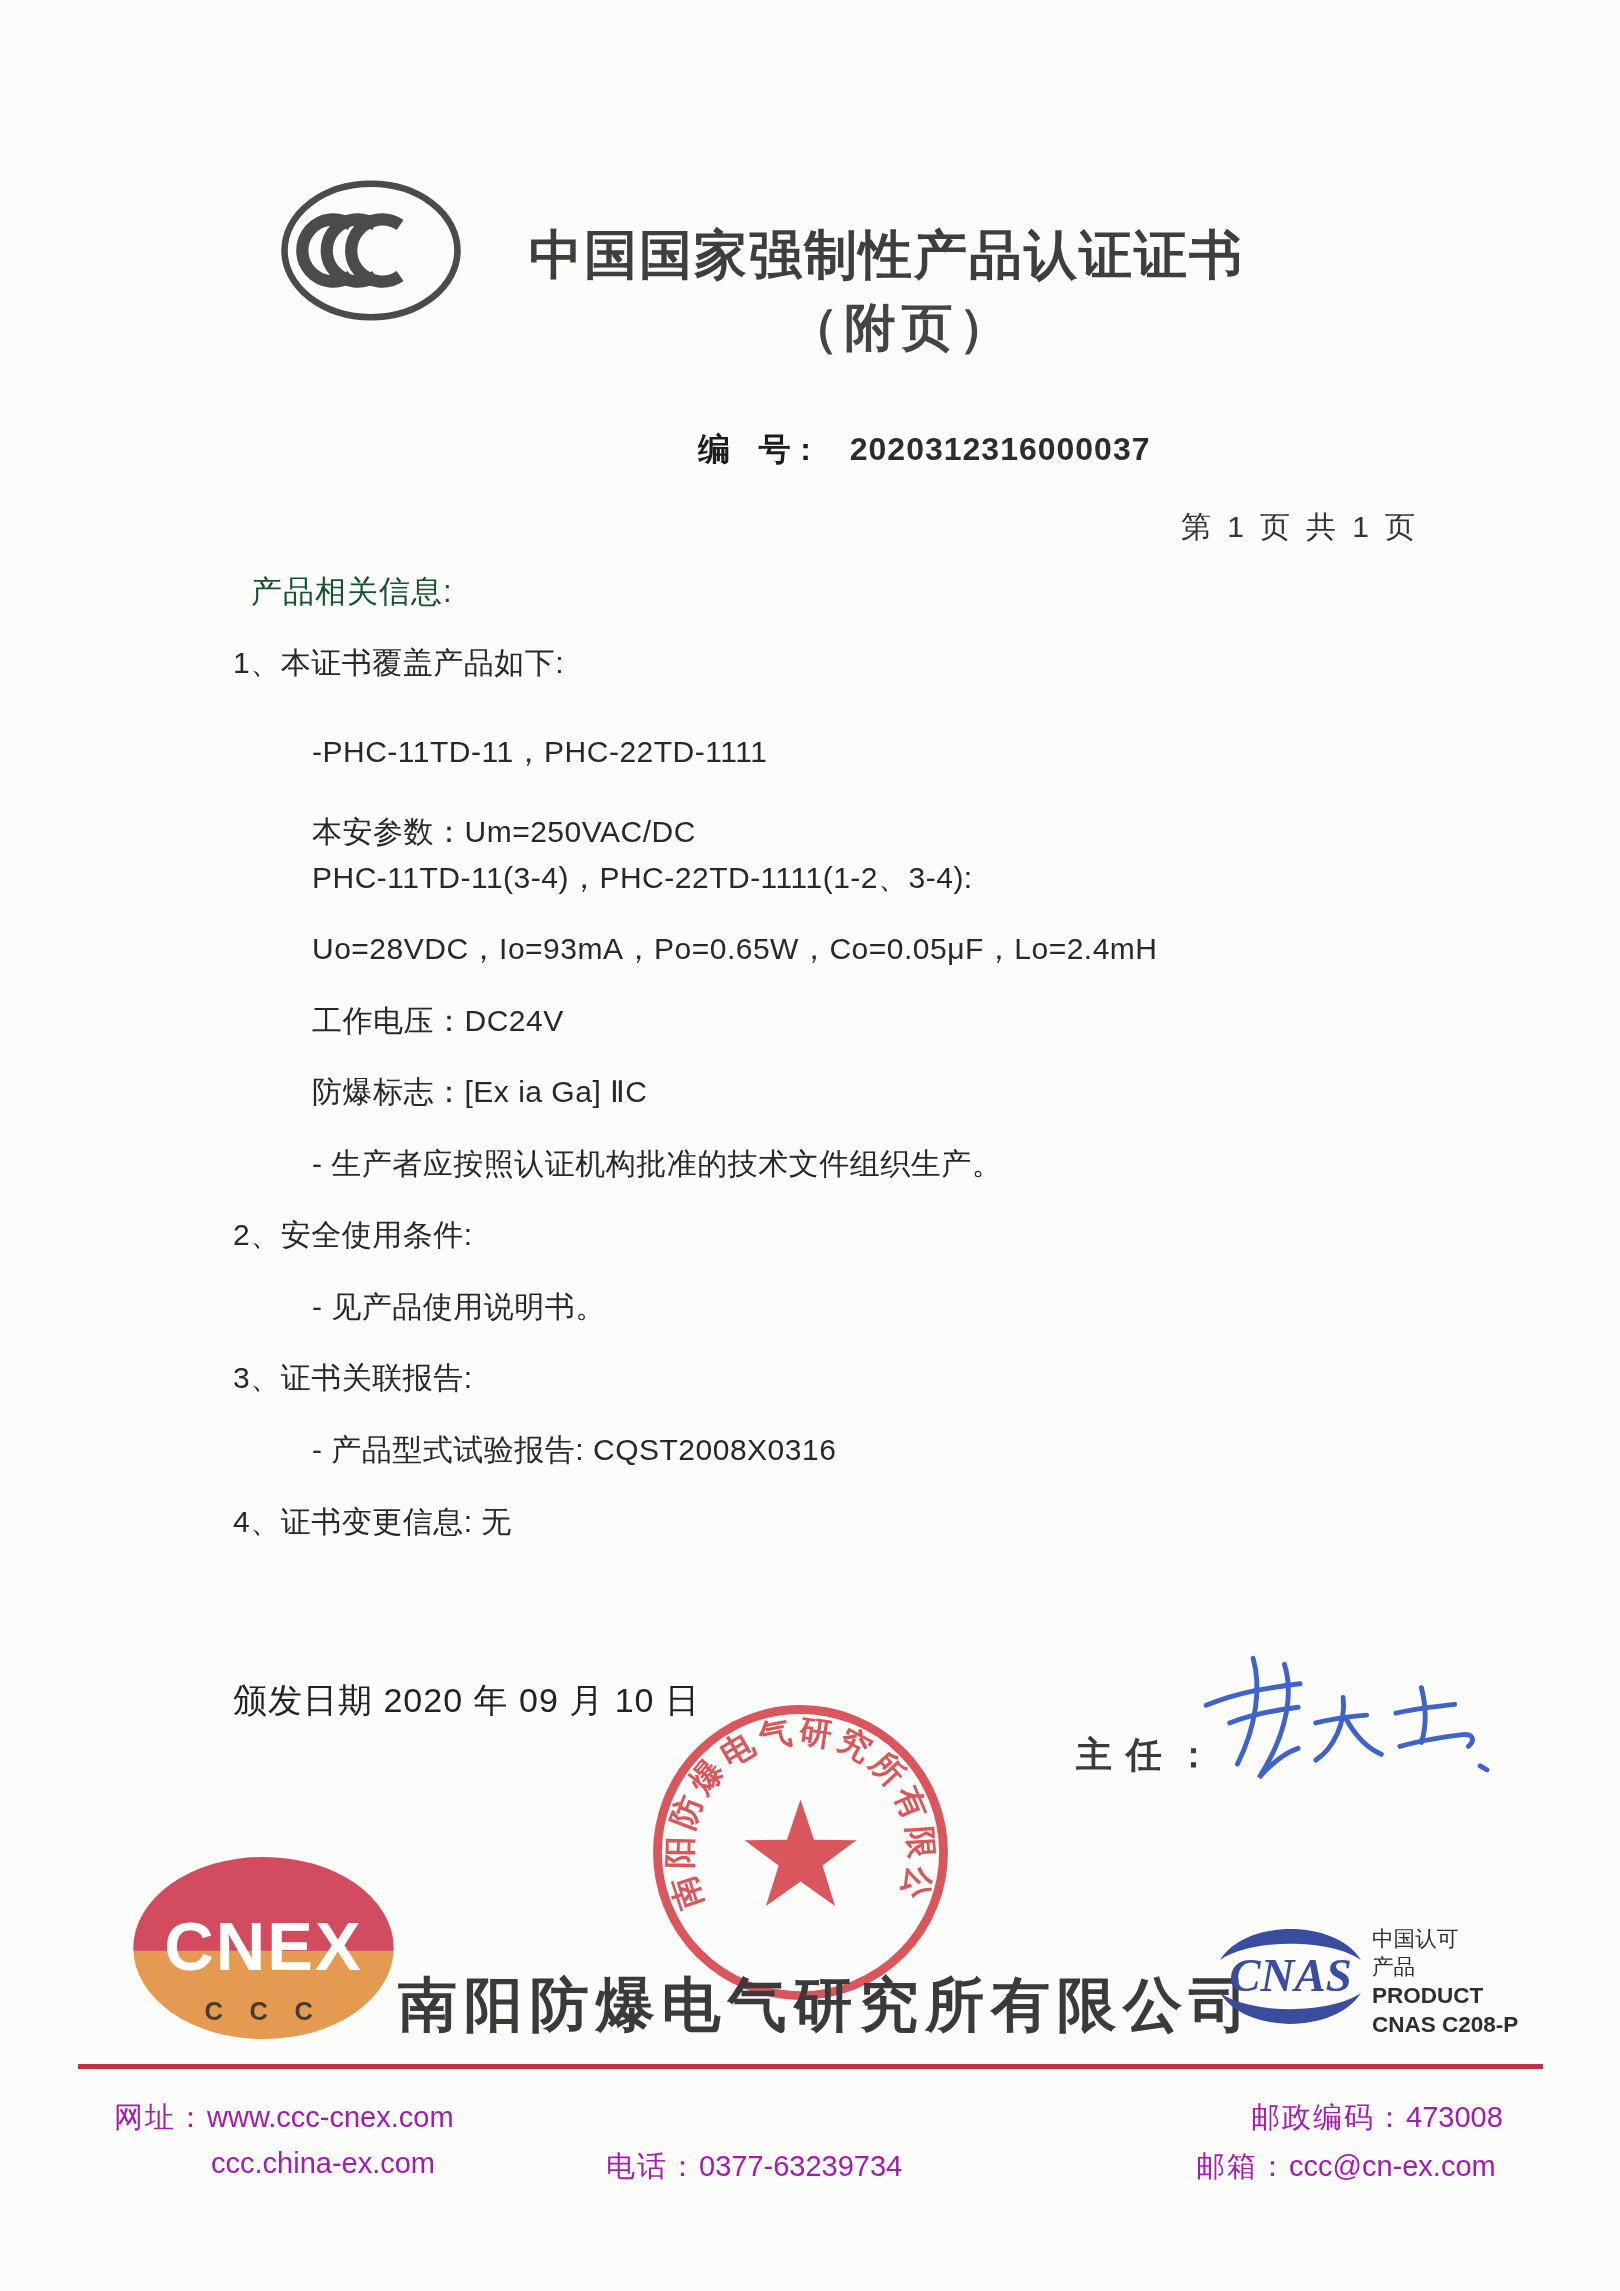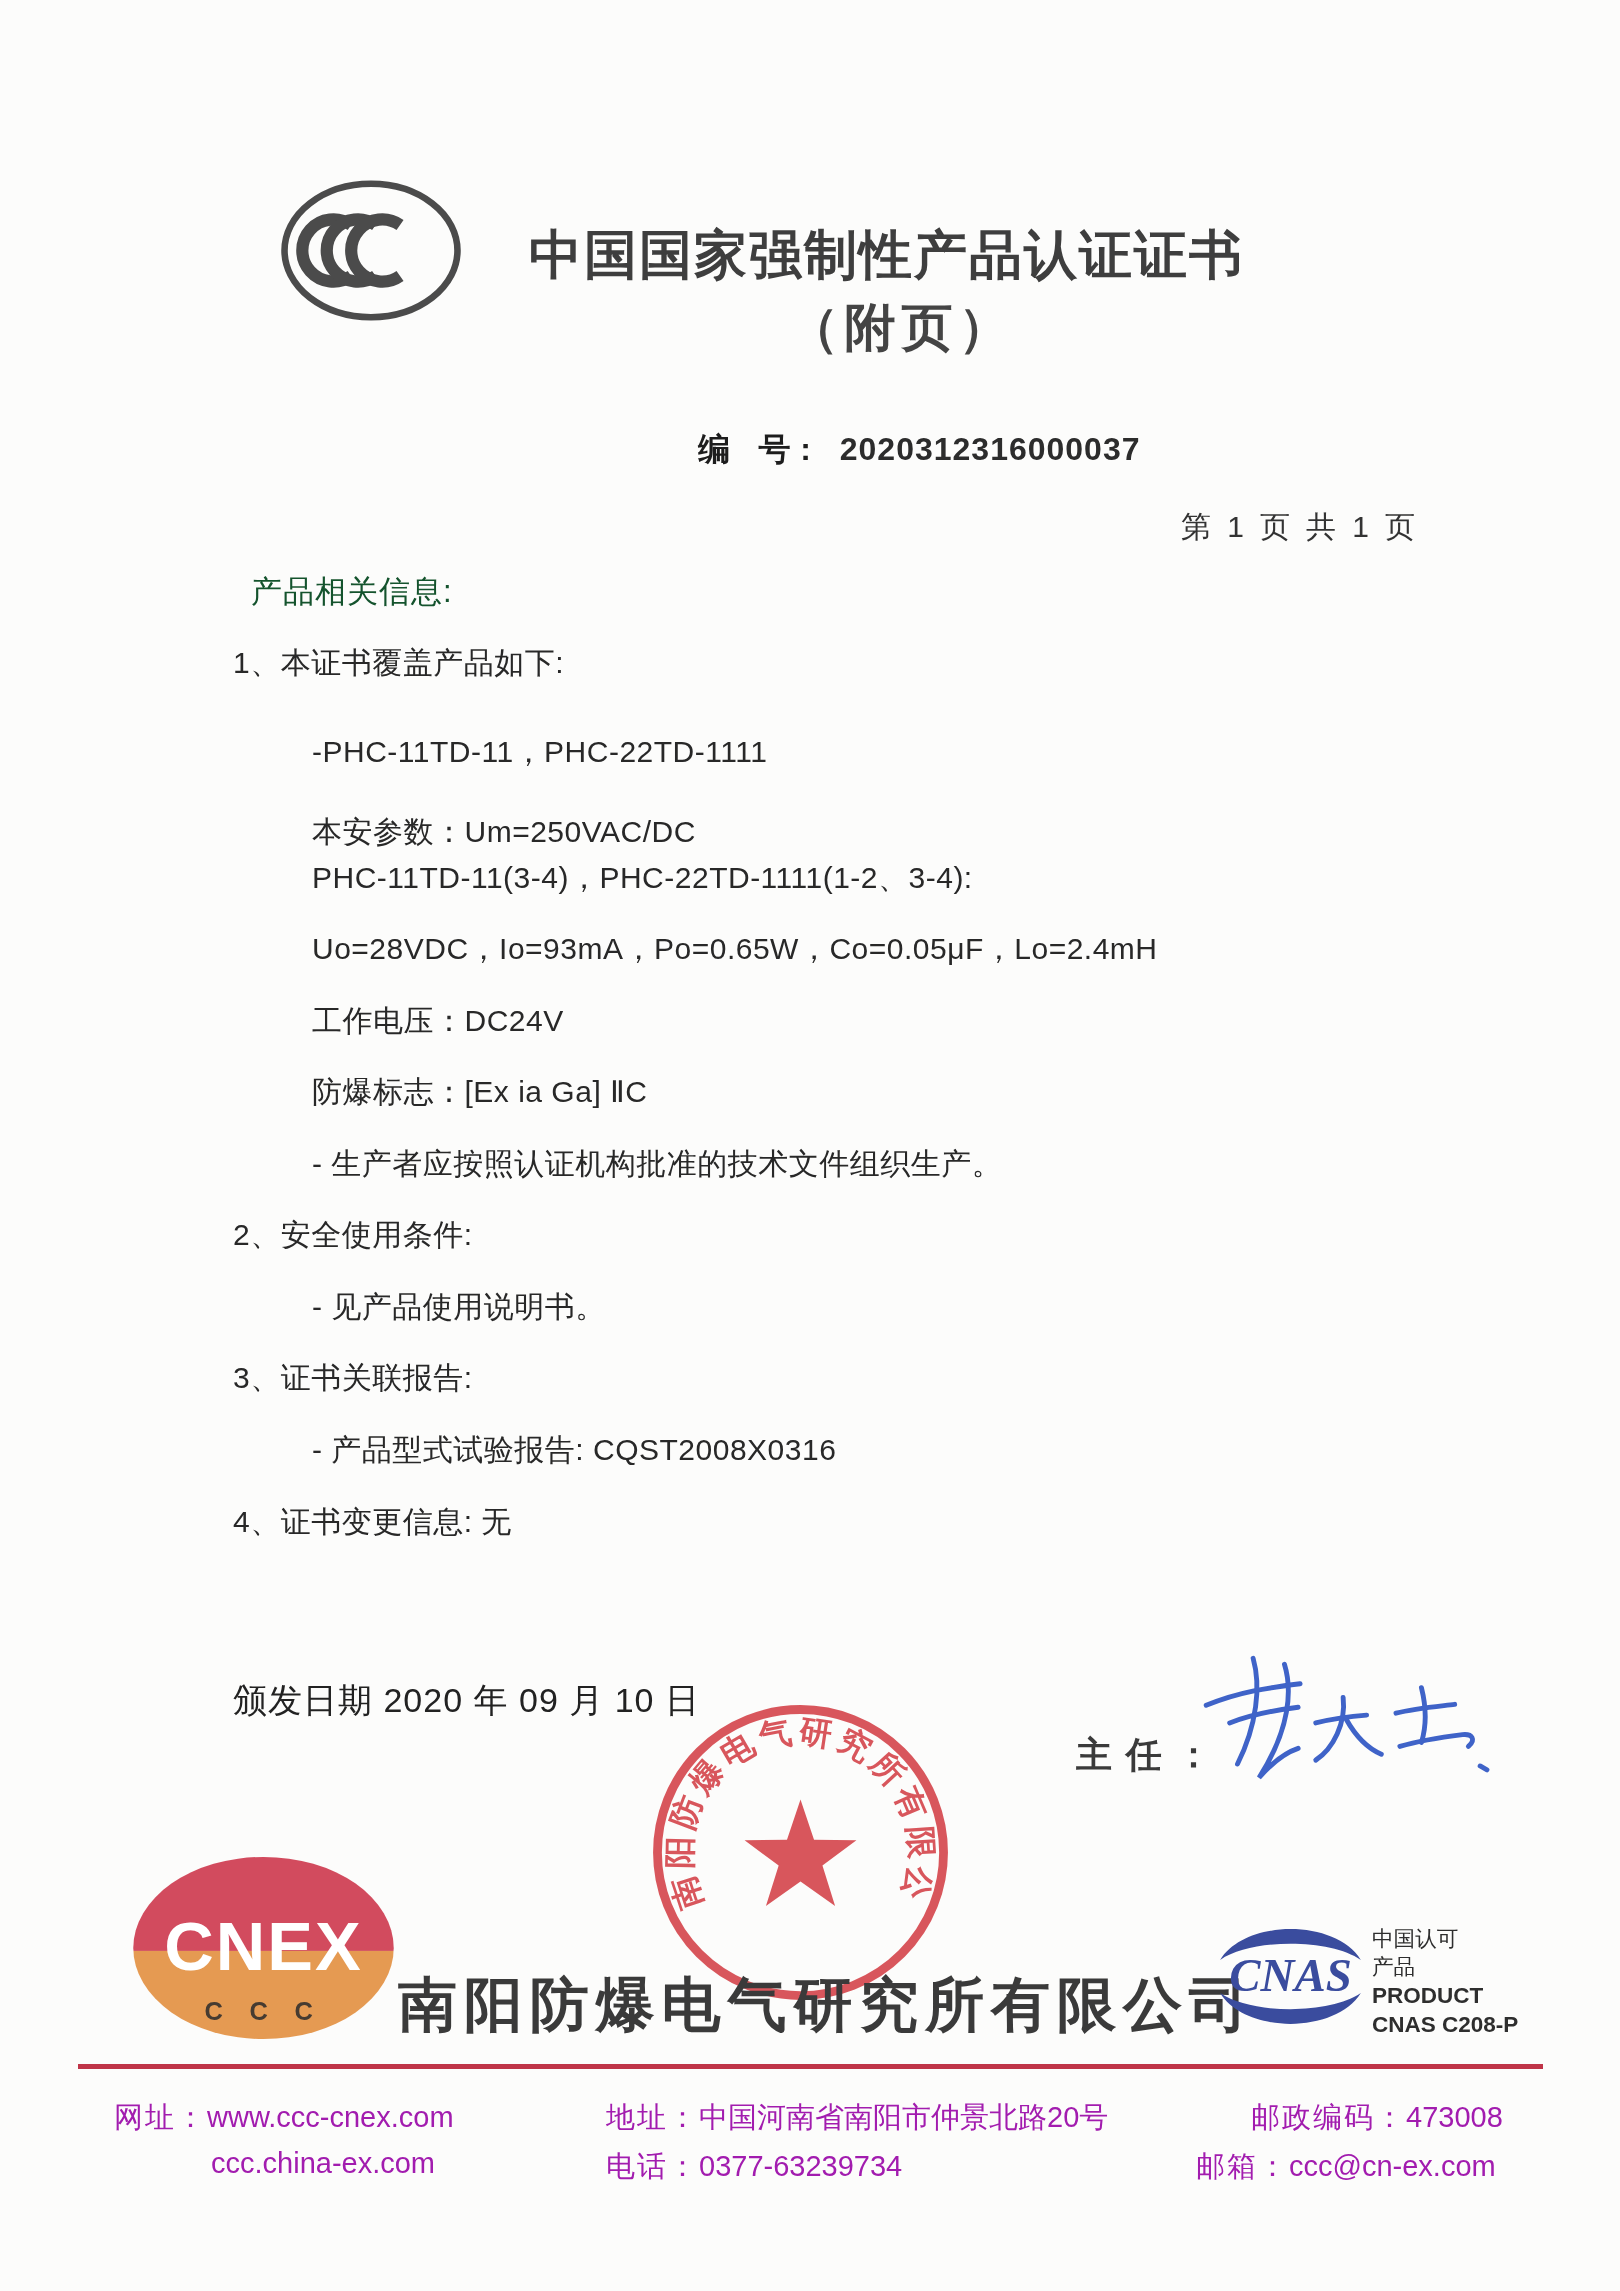--- a/index.html
+++ b/index.html
@@ -8,21 +8,21 @@
     background:#fcfcfb;overflow:hidden;
     font-family:"Liberation Sans",sans-serif;color:#2a2a2a;
   }
   .abs{position:absolute;}
 
   
   .ccc-mark{left:277px;top:176px;width:188px;height:149px;}
   .doc-title{left:529px;top:220px;width:765px;font-size:53px;font-weight:700;color:#3e3e3e;letter-spacing:2px;white-space:nowrap;}
   .doc-subtitle{left:529px;top:294px;width:745px;text-align:center;font-size:51px;font-weight:700;color:#444;letter-spacing:5.9px;}
   .certno{left:698px;top:428px;font-size:32px;white-space:nowrap;}
-  .certno .lbl{font-weight:700;color:#1d1d1d;letter-spacing:9.8px;margin-right:19px;}
+  .certno .lbl{font-weight:700;color:#1d1d1d;letter-spacing:9.8px;margin-right:29px;}
   .certno .val{font-weight:600;color:#2c2c2c;letter-spacing:1px;}
   .page-ind{left:1181px;top:507px;font-size:30px;color:#333;letter-spacing:3.9px;white-space:nowrap;}
 
   
   .section-heading{left:251px;top:571px;font-size:31px;font-weight:400;color:#14532d;letter-spacing:1px;}
   .bline{font-size:30px;color:#282828;white-space:nowrap;letter-spacing:0.5px;}
   .lv0{left:233px;}
   .lv1{left:312px;}
 
   
@@ -147,23 +147,20 @@
     <div class="b">CNAS C208-P</div>
   </div>
 
   <div class="abs red-line"></div>
 
   <div class="abs foot f-web1">
     <span class="l">网址：</span><span>www.ccc-cnex.com</span>
   </div>
   <div class="abs foot f-web2">ccc.china-ex.com</div>
 
-  <div class="abs foot f-addr">
-    <span class="l">地址：</span><span>中国河南省南阳市仲景北路20号</span>
-  </div>
   <div class="abs foot f-tel">
     <span class="l">电话：</span><span>0377-63239734</span>
   </div>
 
   <div class="abs foot f-post">
     <span class="l">邮政编码：</span><span>473008</span>
   </div>
   <div class="abs foot f-mail">
     <span class="l">邮箱：</span><span>ccc@cn-ex.com</span>
   </div>

